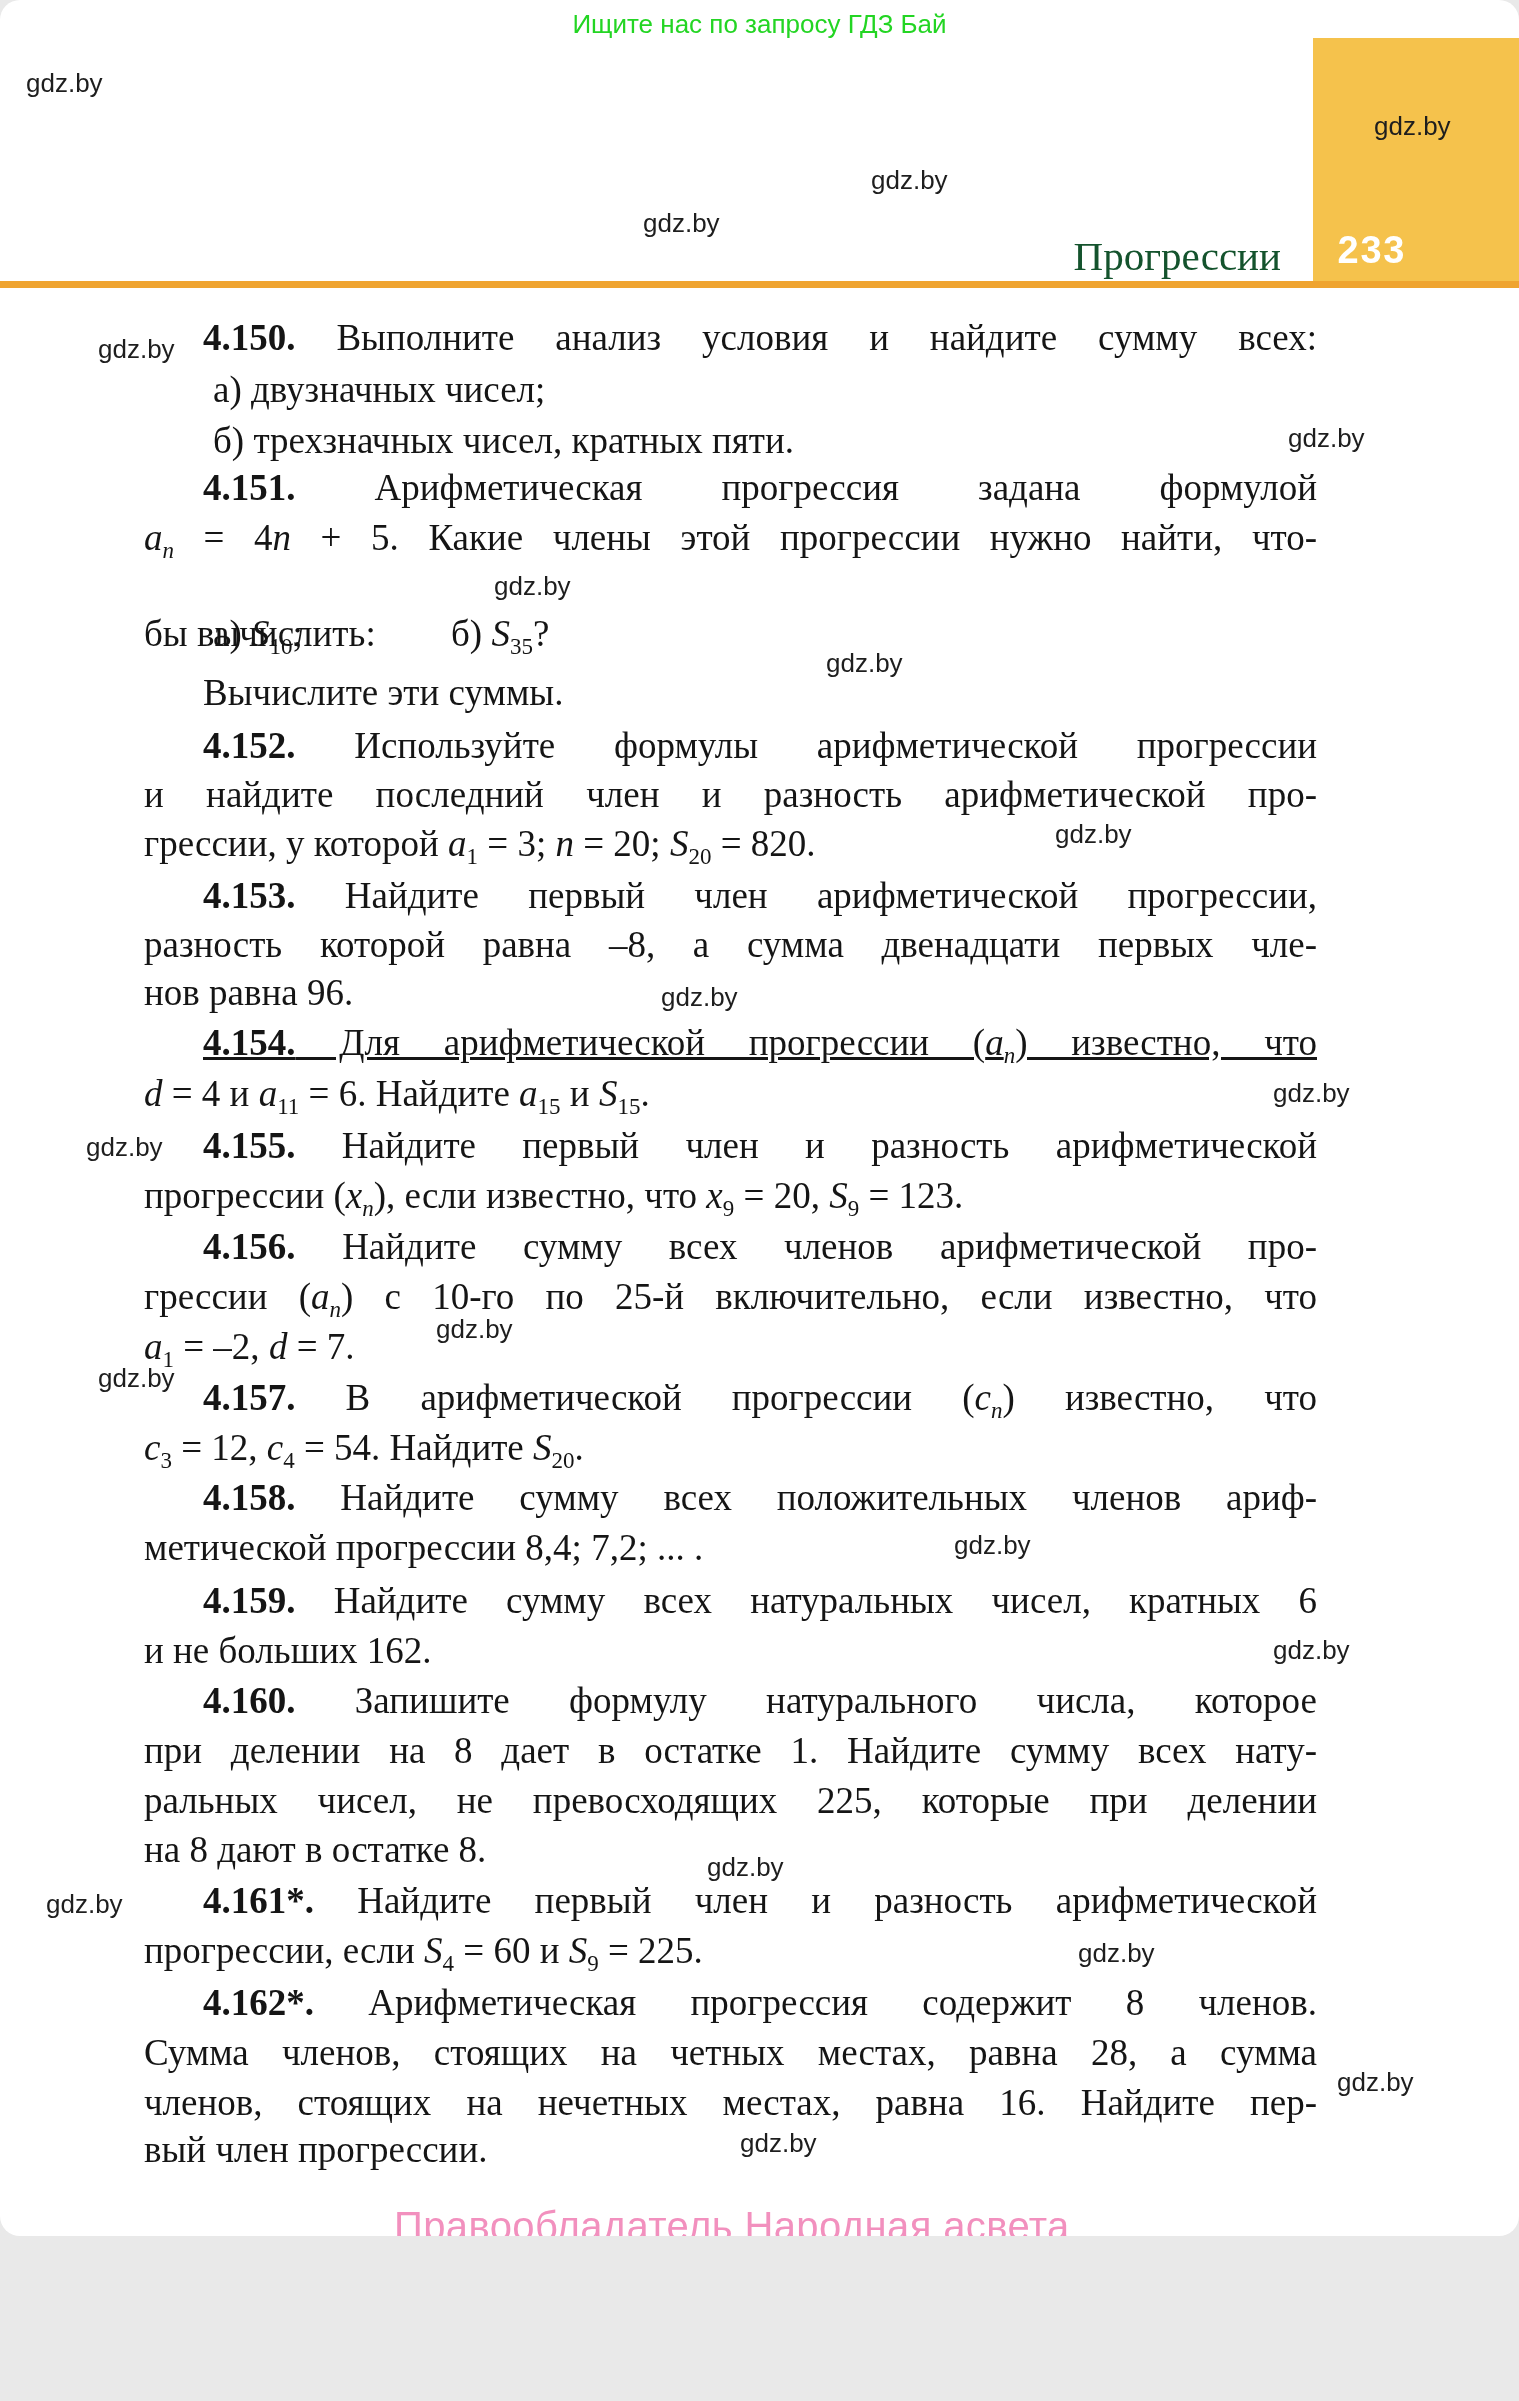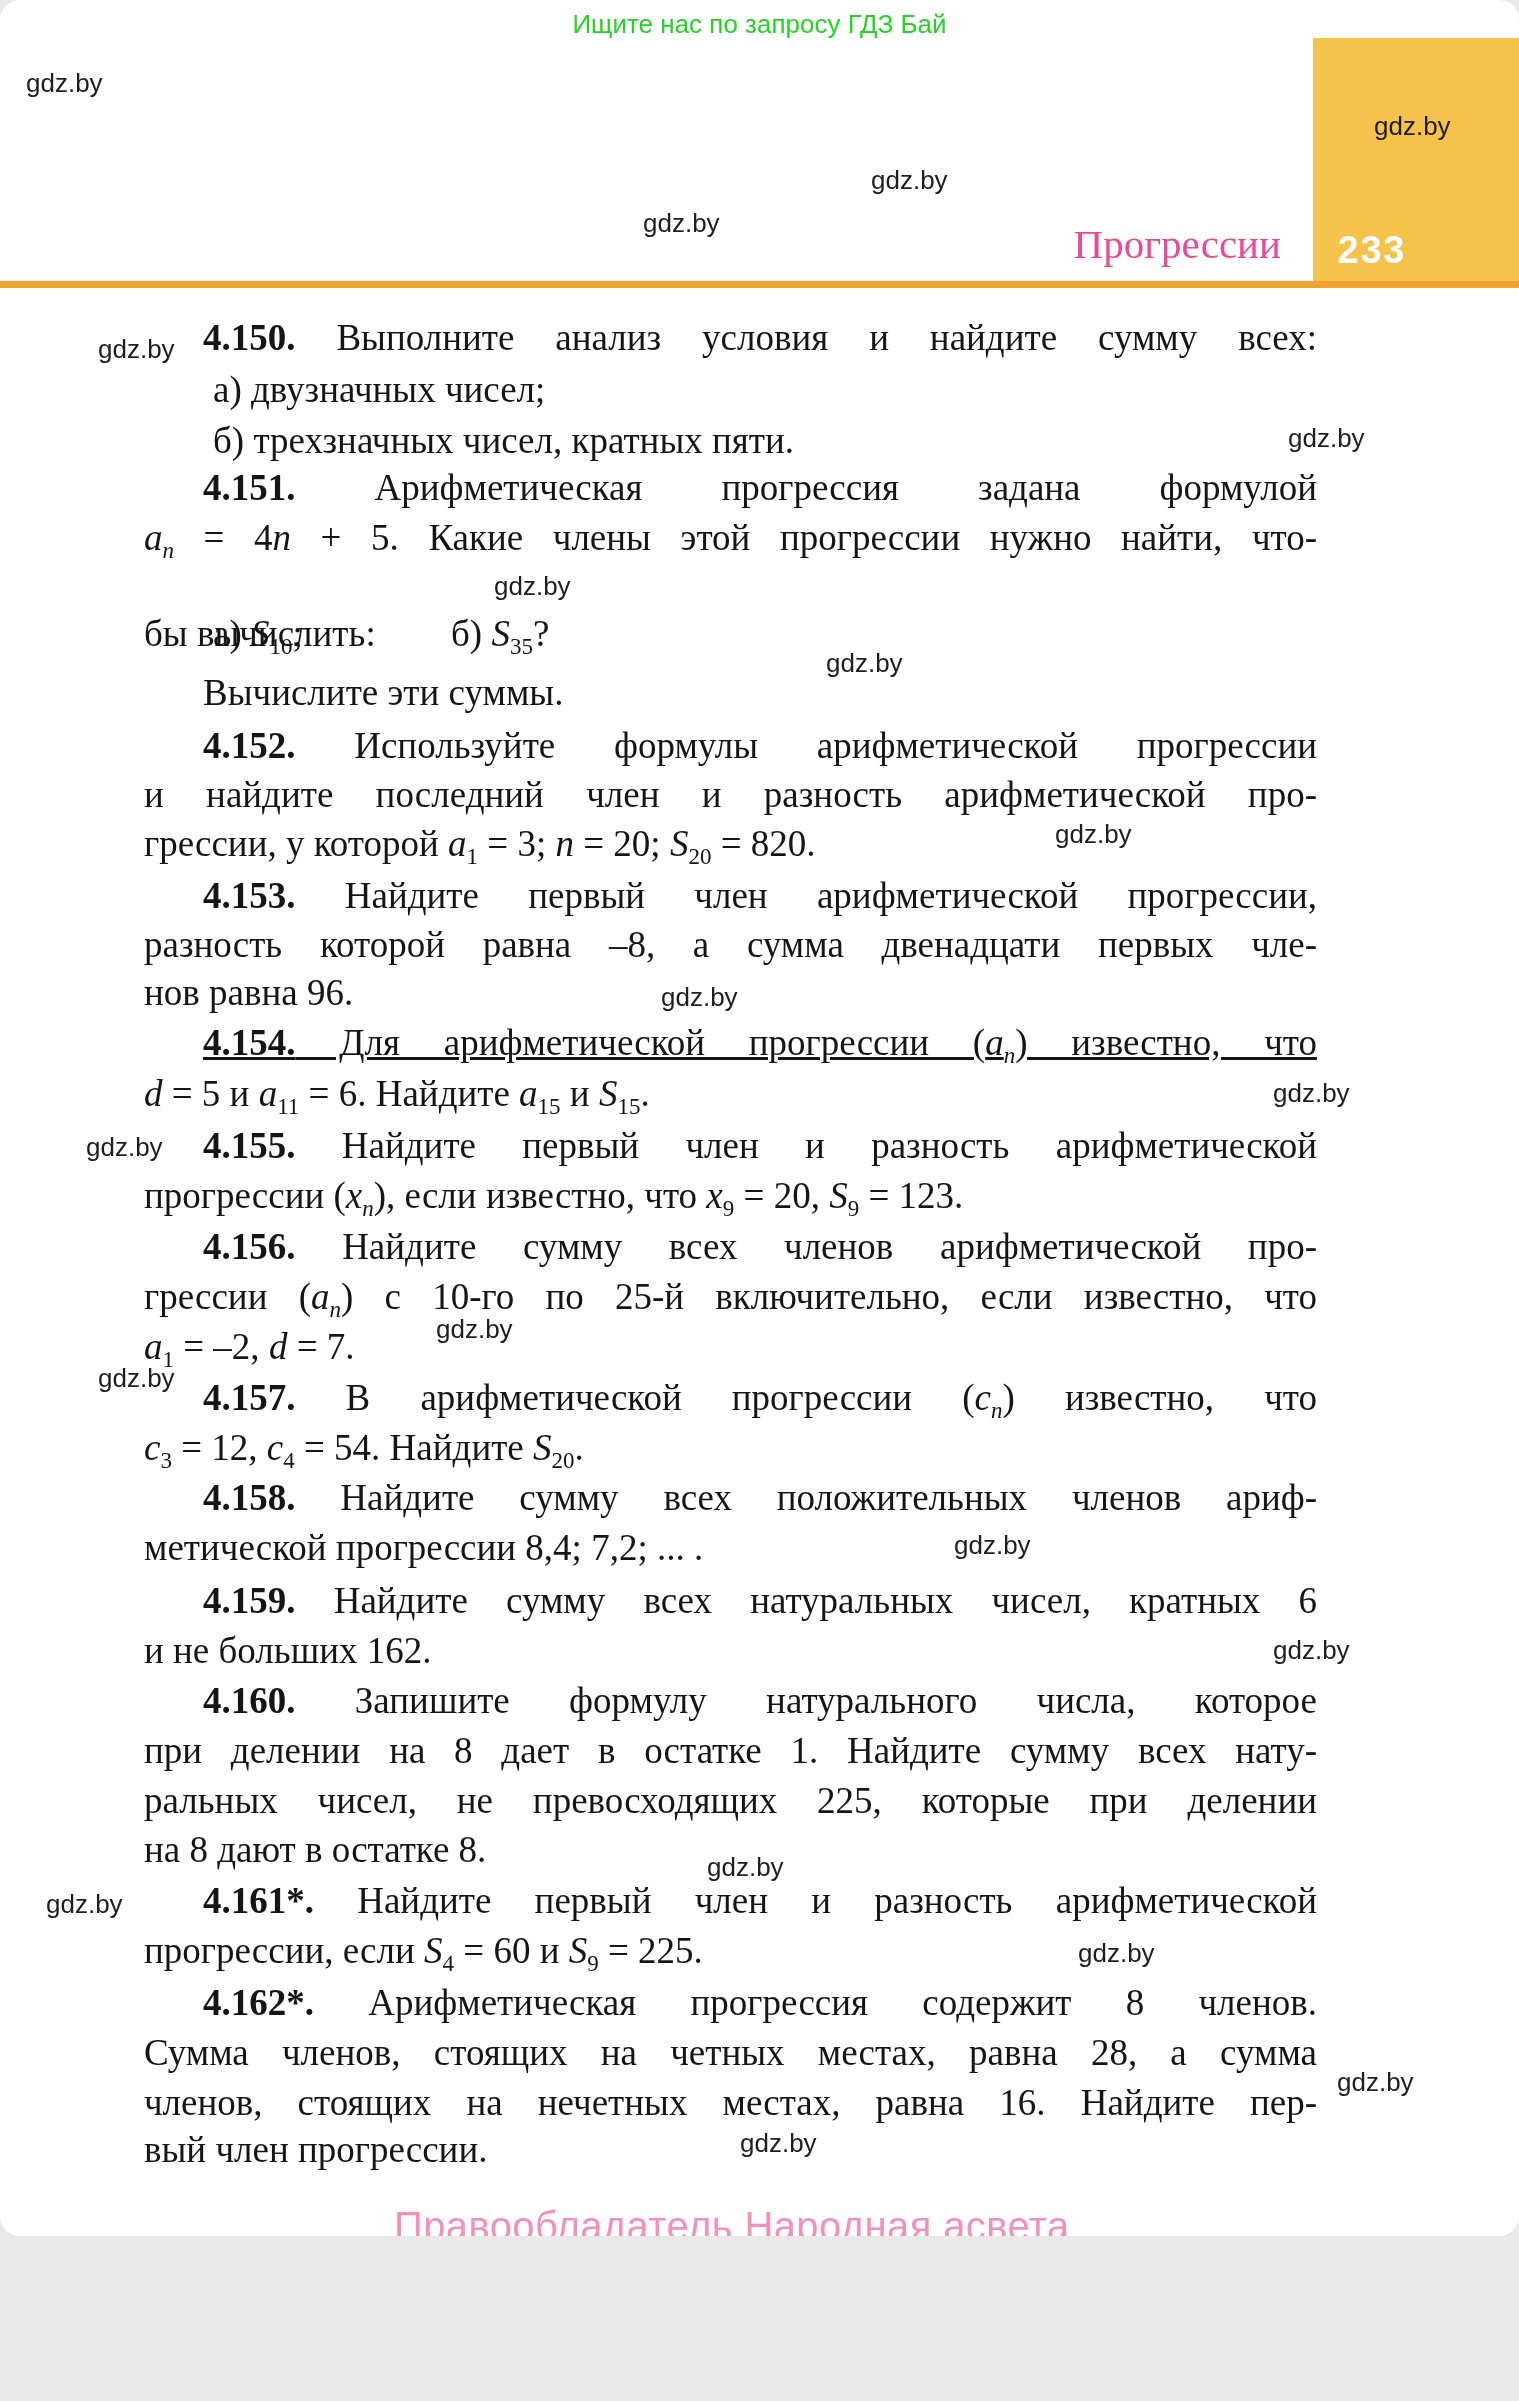--- a/index.html
+++ b/index.html
@@ -4,21 +4,21 @@
 <style>
   html,body{margin:0;padding:0;background:#e9e9e9;}
   .page{position:relative;width:1519px;height:2236px;background:#ffffff;overflow:hidden;
         font-family:"Liberation Serif","DejaVu Serif",serif;border-radius:20px;}
   
   .top-note{position:absolute;top:8.8px;left:0;width:100%;text-align:center;
             font-family:"Liberation Sans","DejaVu Sans",sans-serif;font-size:26px;color:var(--green,#23d523);}
   .page-box{position:absolute;left:1313px;top:38px;width:207px;height:243px;background:var(--accent_yellow,#f5c24c);}
   .page-num{position:absolute;left:24.5px;top:191px;font-family:"Liberation Sans",sans-serif;
             font-weight:bold;font-size:38px;color:#ffffff;letter-spacing:1.8px;}
-  .header-title{position:absolute;top:220px;right:238px;font-size:41px;color:#ec4899;white-space:nowrap;}
+  .header-title{position:absolute;top:232px;right:238px;font-size:41px;color:#14532d;white-space:nowrap;}
   .header-rule{position:absolute;top:281px;left:0;width:1519px;height:7px;background:var(--rule_orange,#efa430);}
   
   .wm{position:absolute;font-family:"Liberation Sans","DejaVu Sans",sans-serif;font-size:26px;
       color:#1e1e1e;white-space:nowrap;}
   
   .tl{position:absolute;font-size:37px;line-height:42px;color:#151515;}
   .tl.just{text-align:justify;text-align-last:justify;}
   .tl .b{font-weight:bold;}
   .tl .i{font-style:italic;}
   .tl sub{font-size:23px;line-height:0;vertical-align:-7.9px;}
@@ -83,21 +83,21 @@
       <div class="tl" style="left: 213px; top: 613px;"><span>а) </span><span class="i">S</span><sub>10</sub><span>;</span></div>
       <div class="tl" style="left: 451px; top: 613px;"><span>б) </span><span class="i">S</span><sub>35</sub><span>?</span></div>
       <div class="tl" style="left: 203px; top: 672px;"><span>Вычислите эти суммы.</span></div>
       <div class="tl just" style="left: 203px; top: 725px; width: 1114px;"><span class="b">4.152.</span><span> Используйте формулы арифметической прогрессии</span></div>
       <div class="tl just" style="left: 144px; top: 774px; width: 1173px;"><span>и найдите последний член и разность арифметической про-</span></div>
       <div class="tl" style="left: 144px; top: 823px;"><span>грессии, у которой </span><span class="i">a</span><sub>1</sub><span> = 3; </span><span class="i">n</span><span> = 20; </span><span class="i">S</span><sub>20</sub><span> = 820.</span></div>
       <div class="tl just" style="left: 203px; top: 875px; width: 1114px;"><span class="b">4.153.</span><span> Найдите первый член арифметической прогрессии,</span></div>
       <div class="tl just" style="left: 144px; top: 924px; width: 1173px;"><span>разность которой равна –8, а сумма двенадцати первых чле-</span></div>
       <div class="tl" style="left: 144px; top: 972px;"><span>нов равна 96.</span></div>
       <div class="tl just" style="left: 203px; top: 1022px; width: 1114px; text-decoration: underline;"><span class="b">4.154.</span><span> Для арифметической прогрессии (</span><span class="i">a</span><sub class="i">n</sub><span>) известно, что</span></div>
-      <div class="tl" style="left: 144px; top: 1073px;"><span class="i">d</span><span> = 5 и </span><span class="i">a</span><sub>11</sub><span> = 6. Найдите </span><span class="i">a</span><sub>15</sub><span> и </span><span class="i">S</span><sub>15</sub><span>.</span></div>
+      <div class="tl" style="left: 144px; top: 1073px;"><span class="i">d</span><span> = 4 и </span><span class="i">a</span><sub>11</sub><span> = 6. Найдите </span><span class="i">a</span><sub>15</sub><span> и </span><span class="i">S</span><sub>15</sub><span>.</span></div>
       <div class="tl just" style="left: 203px; top: 1125px; width: 1114px;"><span class="b">4.155.</span><span> Найдите первый член и разность арифметической</span></div>
       <div class="tl" style="left: 144px; top: 1175px;"><span>прогрессии (</span><span class="i">x</span><sub class="i">n</sub><span>), если известно, что </span><span class="i">x</span><sub>9</sub><span> = 20, </span><span class="i">S</span><sub>9</sub><span> = 123.</span></div>
       <div class="tl just" style="left: 203px; top: 1226px; width: 1114px;"><span class="b">4.156.</span><span> Найдите сумму всех членов арифметической про-</span></div>
       <div class="tl just" style="left: 144px; top: 1276px; width: 1173px;"><span>грессии (</span><span class="i">a</span><sub class="i">n</sub><span>) с 10-го по 25-й включительно, если известно, что</span></div>
       <div class="tl" style="left: 144px; top: 1326px;"><span class="i">a</span><sub>1</sub><span> = –2, </span><span class="i">d</span><span> = 7.</span></div>
       <div class="tl just" style="left: 203px; top: 1377px; width: 1114px;"><span class="b">4.157.</span><span> В арифметической прогрессии (</span><span class="i">c</span><sub class="i">n</sub><span>) известно, что</span></div>
       <div class="tl" style="left: 144px; top: 1427px;"><span class="i">c</span><sub>3</sub><span> = 12, </span><span class="i">c</span><sub>4</sub><span> = 54. Найдите </span><span class="i">S</span><sub>20</sub><span>.</span></div>
       <div class="tl just" style="left: 203px; top: 1477px; width: 1114px;"><span class="b">4.158.</span><span> Найдите сумму всех положительных членов ариф-</span></div>
       <div class="tl" style="left: 144px; top: 1527px;"><span>метической прогрессии 8,4; 7,2; ... .</span></div>
       <div class="tl just" style="left: 203px; top: 1580px; width: 1114px;"><span class="b">4.159.</span><span> Найдите сумму всех натуральных чисел, кратных 6</span></div>

